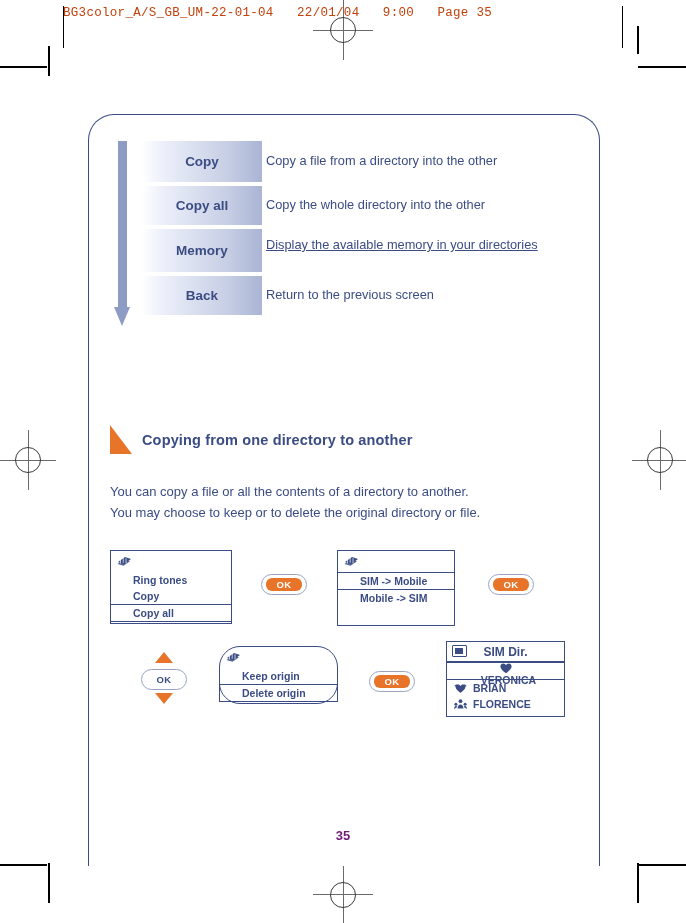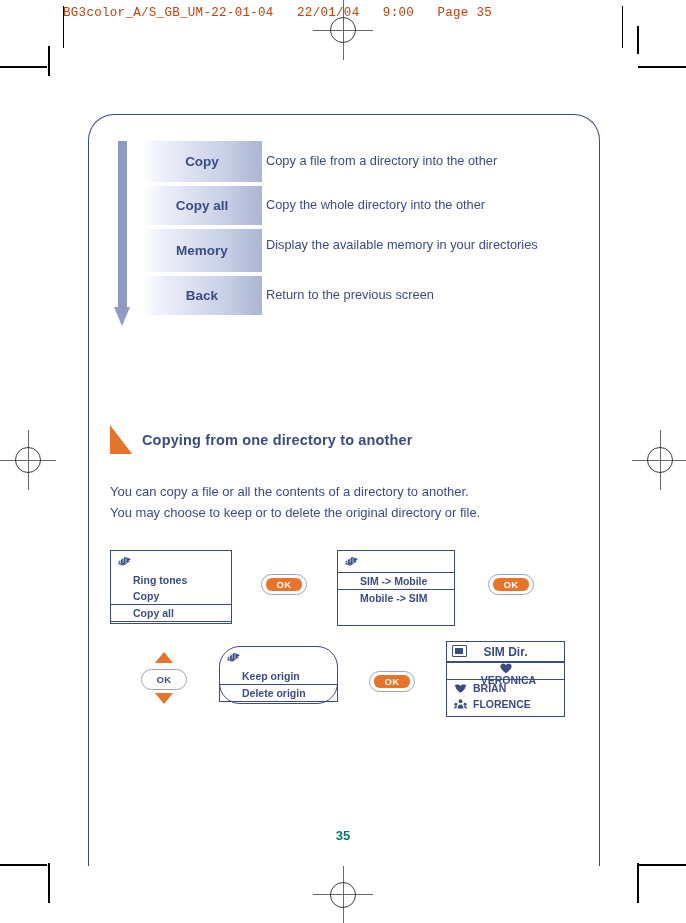--- a/index.html
+++ b/index.html
@@ -128,20 +128,21 @@
     align-items: center;
     font-size: 12.8px;
     color: #3b4c84;
     line-height: 1.42;
   }
   .menu-desc.justify {
     display: block;
     padding-top: 7px;
     text-align: justify;
     text-align-last: left;
+    text-decoration: underline;
   }
 
   
   .section {
     position: absolute;
     left: 110px;
     top: 425px;
     width: 470px;
   }
   .section-head {
@@ -303,21 +304,21 @@
   .nav-up { border-bottom: 11px solid #e8742a; }
   .nav-down { border-top: 11px solid #e8742a; }
 
   .page-number {
     position: absolute;
     left: 0; right: 0;
     top: 828px;
     text-align: center;
     font-size: 13px;
     font-weight: bold;
-    color: #0f766e;
+    color: #701a75;
   }
 </style>
 </head>
 <body>
 
 <div class="crop-line" style="left:48px; top:46px; width:1.5px; height:30px;"></div>
 <div class="crop-line" style="left:0px; top:66px; width:47px; height:1.5px;"></div>
 <div class="crop-line" style="left:637px; top:26px; width:1.5px; height:28px;"></div>
 <div class="crop-line" style="left:638px; top:66px; width:48px; height:1.5px;"></div>
 <div class="crop-line" style="left:48px; top:863px; width:1.5px; height:40px;"></div>

